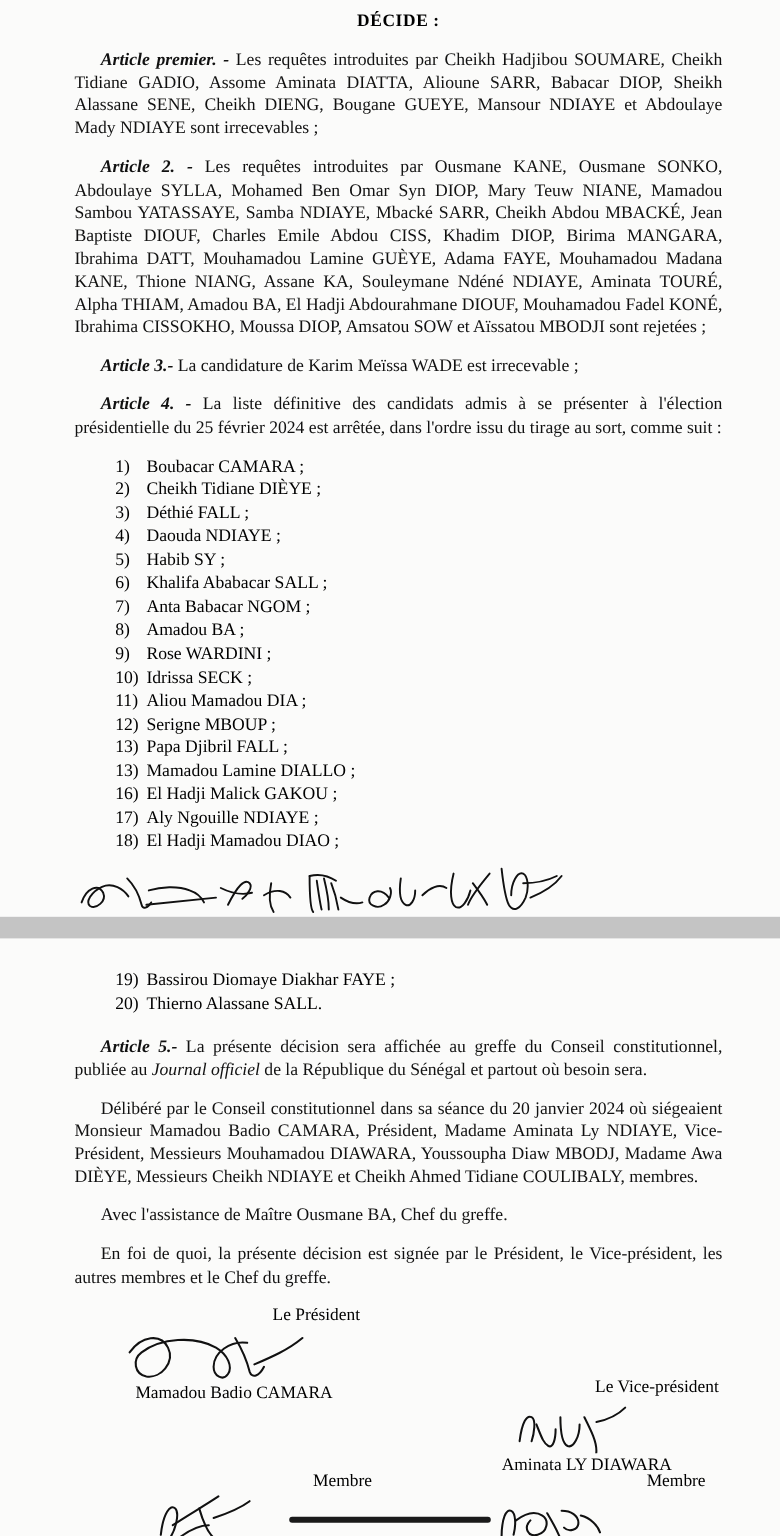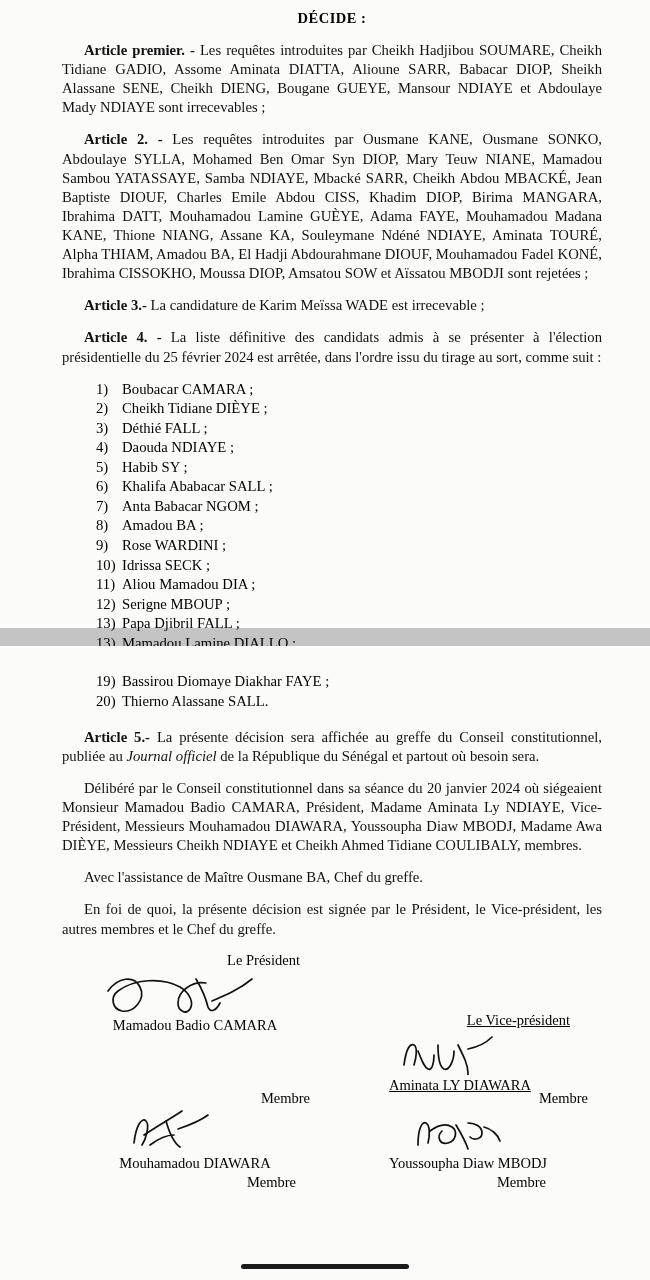--- a/index.html
+++ b/index.html
@@ -15,21 +15,21 @@
     position: relative;
     overflow: hidden;
     background: #c8c8c8;
   }
   .sheet {
     background: #fbfbfa;
     position: relative;
     width: 650px;
   }
   .sheet.first {
-    height: 628px;
+    height: 764px;
     padding: 10px 48px 0 62px;
   }
   .gap {
     height: 18px;
     background: #c4c4c4;
     width: 650px;
   }
   .sheet.second {
     height: 690px;
     padding: 26px 48px 0 62px;
@@ -43,20 +43,21 @@
   }
   p.art {
     margin: 0 0 13px 0;
     font-size: 14.7px;
     line-height: 1.30;
     text-align: justify;
     text-indent: 22px;
     color: #111;
   }
   p.art .lbl {
+    font-style: italic;
     font-weight: bold;
   }
   ol.cands {
     list-style: none;
     margin: 2px 0 0 0;
     padding: 0 0 0 34px;
     font-size: 14.7px;
     line-height: 1.33;
   }
   ol.cands li {
@@ -266,21 +267,21 @@
         <div class="mark">
           <svg width="190" height="44" viewBox="0 0 190 44" fill="none" stroke="#111" stroke-width="1.7" stroke-linecap="round">
             <path d="M8 20 c10-14 26-16 32-4 c6 12-6 26-18 24 c-10-2-12-14-4-20 c16-12 44-14 62-4 c10 6 14 16 10 22 c-4 6-12 2-12-6 c0-12 14-22 28-20"></path>
             <path d="M96 8 c6 10 10 20 12 28 c2 6 8 4 12-4"></path>
             <path d="M112 30 c14-6 28-12 40-22"></path>
           </svg>
         </div>
         <div class="name">Mamadou Badio CAMARA</div>
       </div>
 
-      <div class="sig" style="right:32px; top:60px; width:220px;text-decoration:underline;">
+      <div class="sig" style="right:3px; top:60px; width:220px;">
         <div class="role">Le Vice-président</div>
         <div class="mark">
           <svg width="140" height="44" viewBox="0 0 140 44" fill="none" stroke="#111" stroke-width="1.7" stroke-linecap="round">
             <path d="M14 34 c2-16 6-22 10-20 c4 2 2 14 0 20"></path>
             <path d="M28 20 c4 10 6 16 10 18 c4 2 6-6 6-14"></path>
             <path d="M48 14 c0 14 2 22 6 24 c5 2 10-8 10-18"></path>
             <path d="M68 14 c6 12 10 20 10 28 c0 8-6 10-12 6"></path>
             <path d="M78 18 c10-2 18-6 24-12"></path>
           </svg>
         </div>

